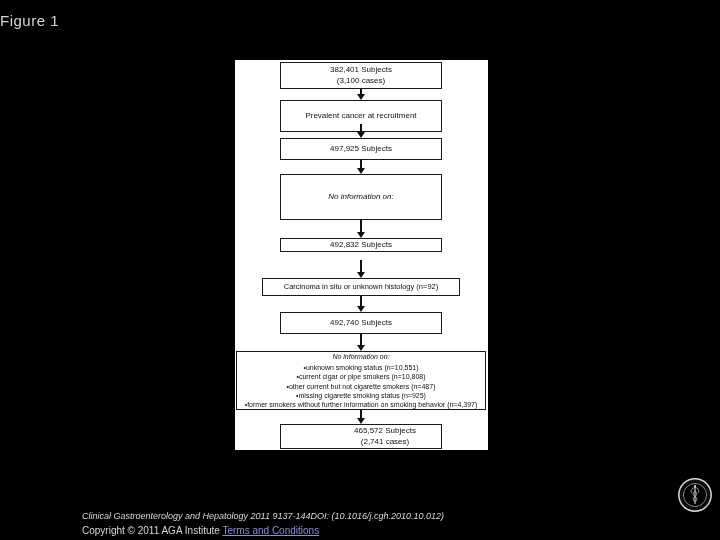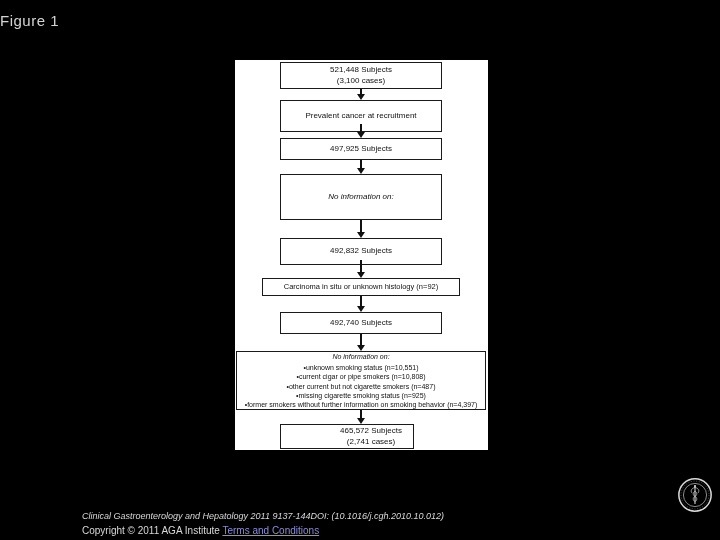--- a/index.html
+++ b/index.html
@@ -32,25 +32,25 @@
     line-height: 1.3;
     display: flex;
     flex-direction: column;
     justify-content: center;
     box-sizing: border-box;
   }
   .b1 { left: 45px; top: 2px;   width: 162px; height: 27px; }
   .b2 { left: 45px; top: 40px;  width: 162px; height: 32px; }
   .b3 { left: 45px; top: 78px;  width: 162px; height: 22px; }
   .b4 { left: 45px; top: 114px; width: 162px; height: 46px; }
-  .b5 { left: 45px; top: 178px; width: 162px; height: 27px; }
+  .b5 { left: 45px; top: 178px; width: 162px; height: 14px; }
   .b6 { left: 27px; top: 218px; width: 198px; height: 18px; font-size: 7.5px; }
   .b7 { left: 45px; top: 252px; width: 162px; height: 22px; }
   .b8 { left: 1px;  top: 291px; width: 250px; height: 59px; font-size: 7px; }
-  .b9 { left: 45px; top: 364px; width: 134px; height: 25px; padding-left: 48px; }
+  .b9 { left: 45px; top: 364px; width: 162px; height: 25px; padding-left: 48px; }
   .bhead { display: block; font-style: italic; }
   ul.bullets {
     list-style: none;
     margin: 2px 0 0 0;
     padding: 0;
   }
   ul.bullets.left { text-align: left; margin-left: 20px; }
   ul.bullets.center { text-align: center; }
   ul.bullets li::before { content: "\2022 "; }
   ul.bullets li { white-space: nowrap; }
@@ -102,21 +102,21 @@
   }
 </style>
 </head>
 <body>
 
 <div class="slide-title">Figure 1</div>
 
 <div class="panel">
 
   <div class="box b1">
-    <span>521,448 Subjects</span>
+    <span>382,401 Subjects</span>
     <span>(3,100 cases)</span>
   </div>
 
   <div class="arrow a1">
       <div class="shaft"></div>
       <div class="head"></div>
     </div>
 
   <div class="box b2">
     <span>Prevalent cancer at recruitment</span>

